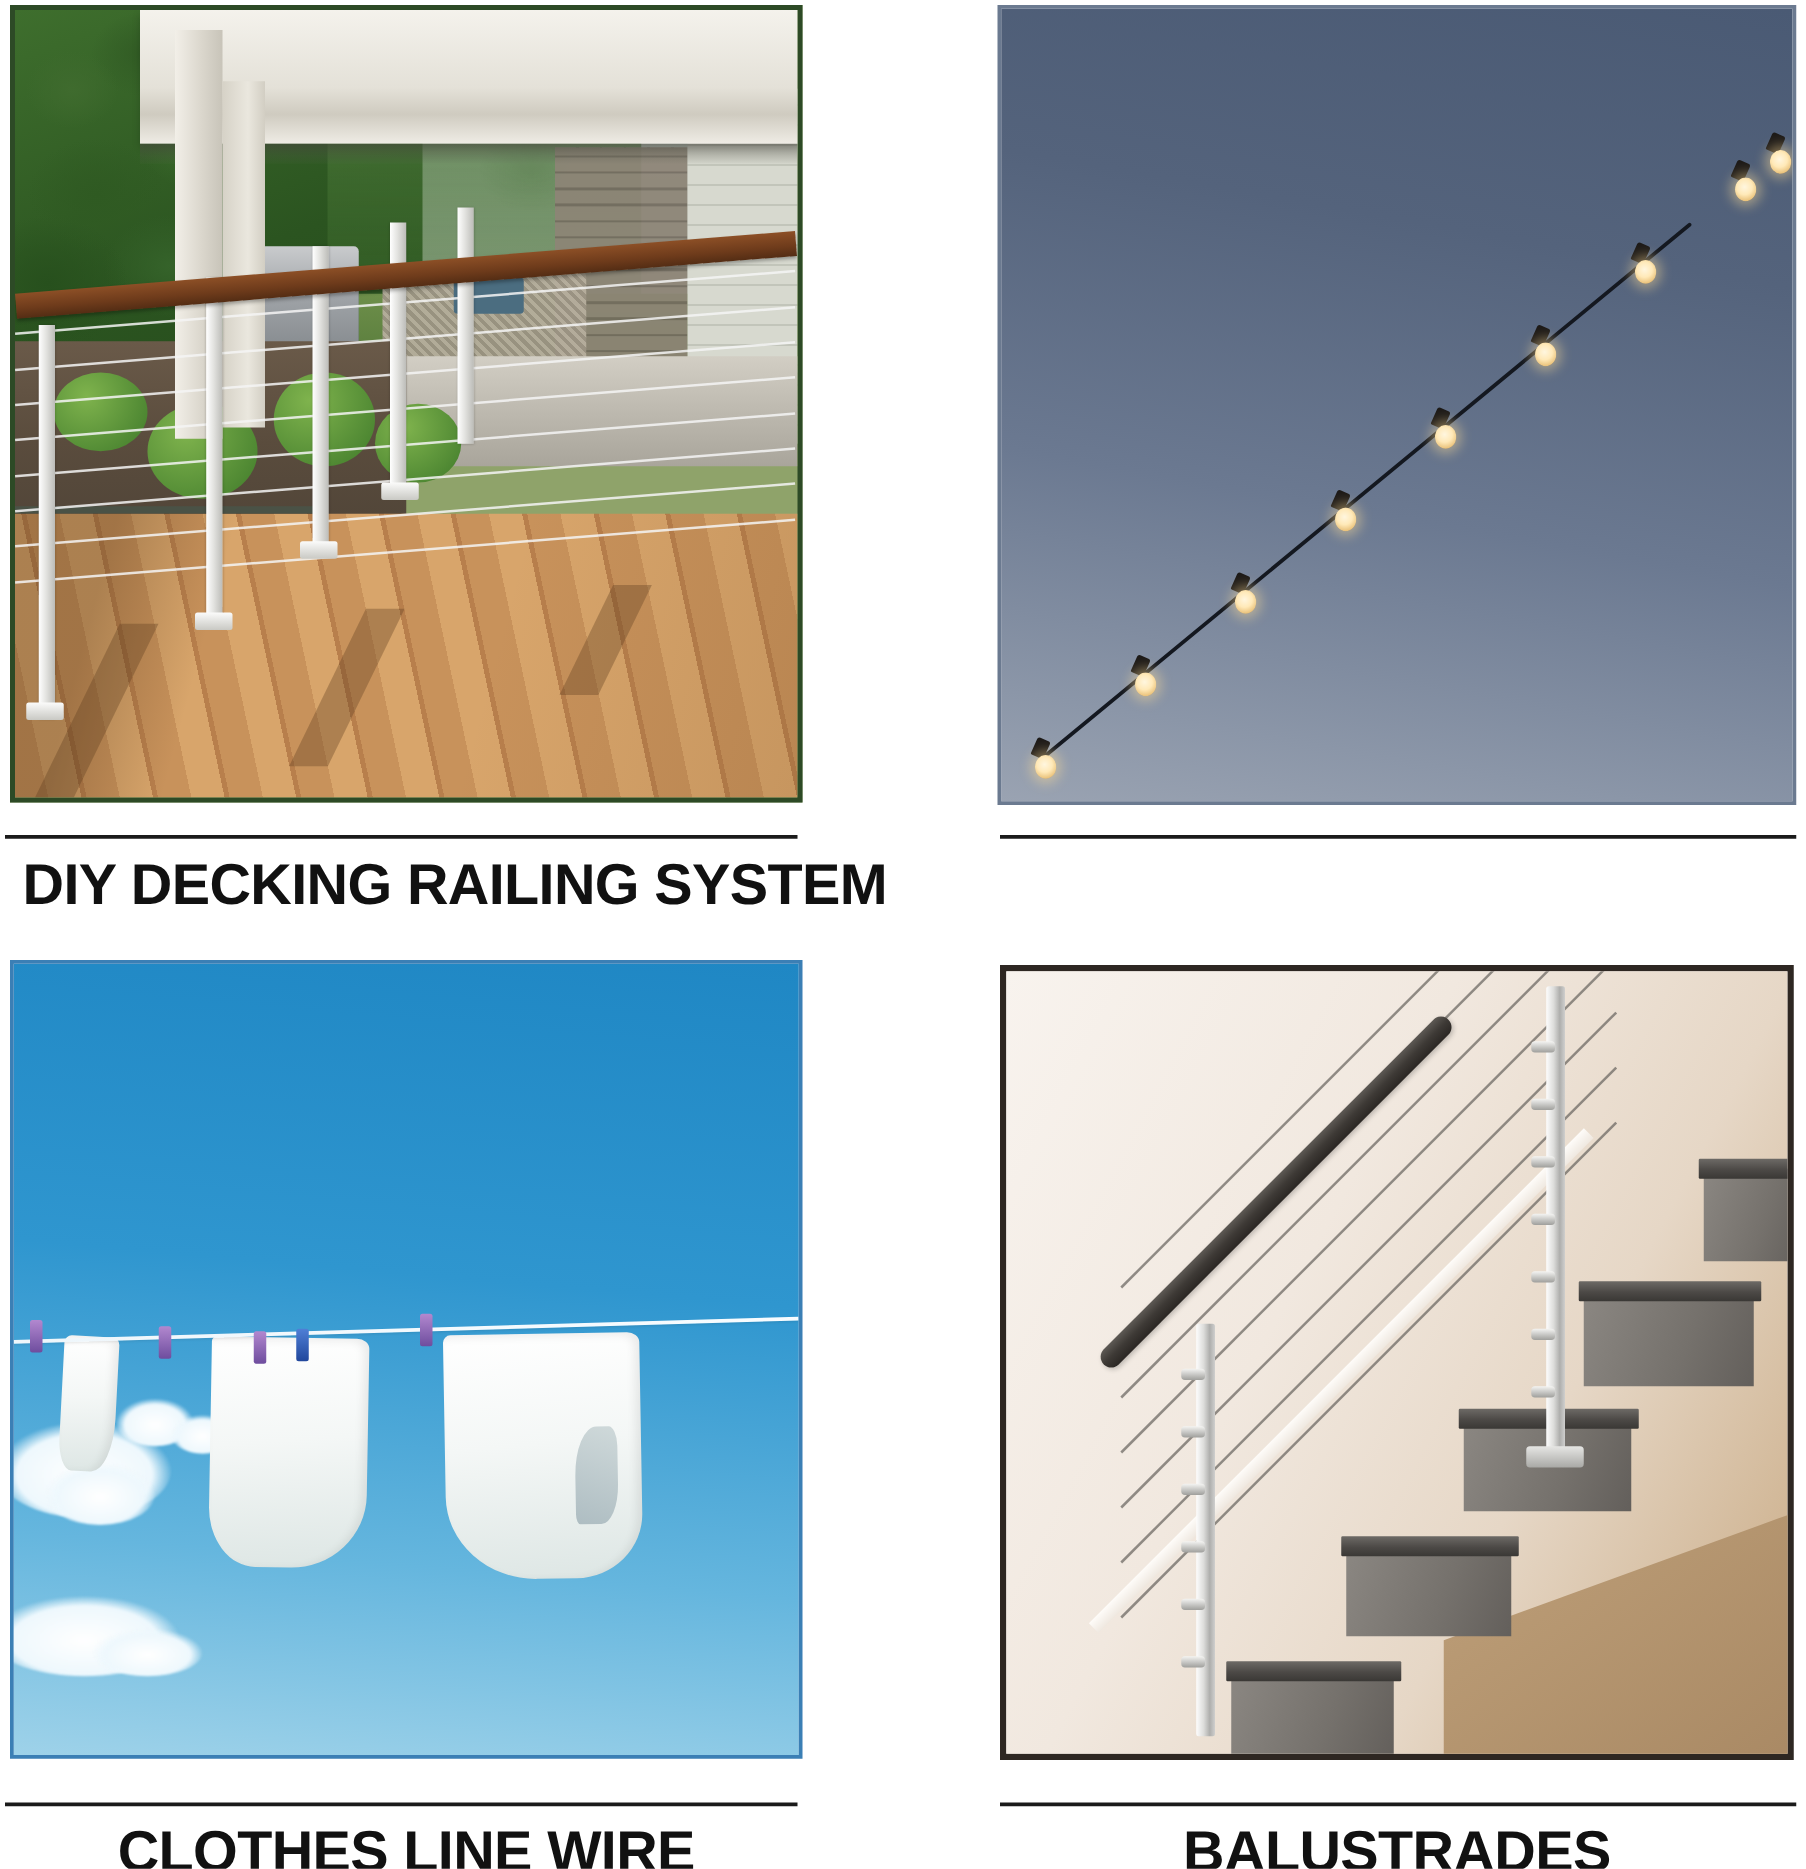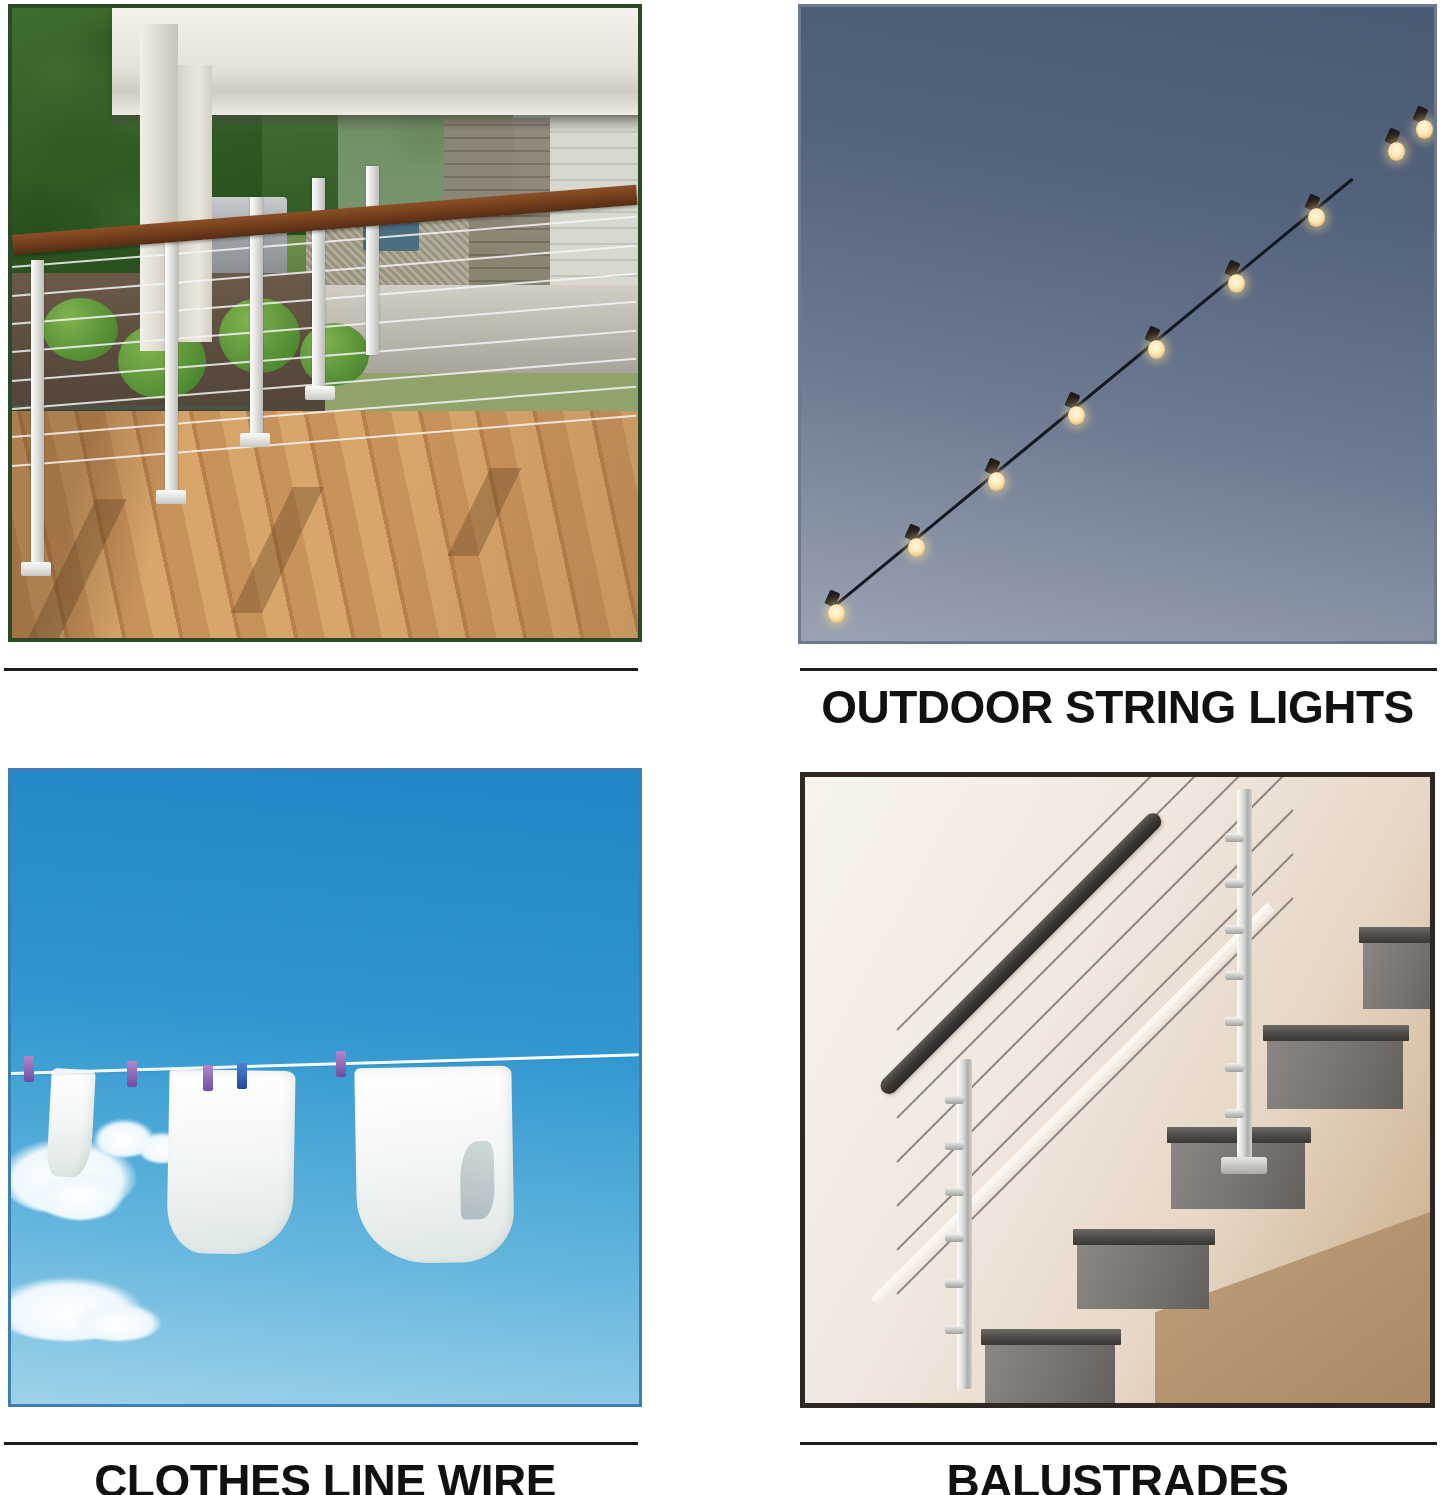--- a/index.html
+++ b/index.html
@@ -395,20 +395,21 @@
       <div class="deck-post" style="left:48%; top:27%; height:34%;"></div>
       <div class="deck-post-base" style="left:46.8%; top:60%;"></div>
 
       <div class="deck-post" style="left:56.5%; top:25%; height:30%;"></div>
 
       <div class="deck-handrail"></div>
     </div>
   </div>
 
   <div class="caption-rule" style="left:4px; top:668px; width:634px;"></div>
+  <div class="caption-text" style="left:18px; top:684px; text-align:left;">DIY DECKING RAILING SYSTEM</div>
 
   <div class="photo" id="photo-lights">
     <div class="lights-scene">
 
       <div class="light-wire" style="left:30px; top:600px; width:675px; transform: rotate(-39.5deg);"></div>
 
       <div class="bulb" style="left:26px;  top:584px;">
         <span class="socket"></span>
           <span class="glass"></span>
       </div>
@@ -441,21 +442,20 @@
           <span class="glass"></span>
       </div>
       <div class="bulb" style="left:614px; top:100px;">
         <span class="socket"></span>
           <span class="glass"></span>
       </div>
     </div>
   </div>
 
   <div class="caption-rule" style="left:800px; top:668px; width:637px;"></div>
-  <div class="caption-text" style="left:798px; top:684px; width:639px; text-align:center;">OUTDOOR STRING LIGHTS</div>
 
   <div class="photo" id="photo-clothes">
     <div class="clothes-scene">
       <div class="cloud c1"></div>
       <div class="cloud c2"></div>
       <div class="cloud c3"></div>
       <div class="cloud c4"></div>
       <div class="cloud c5"></div>
       <div class="cloud c6"></div>
 

